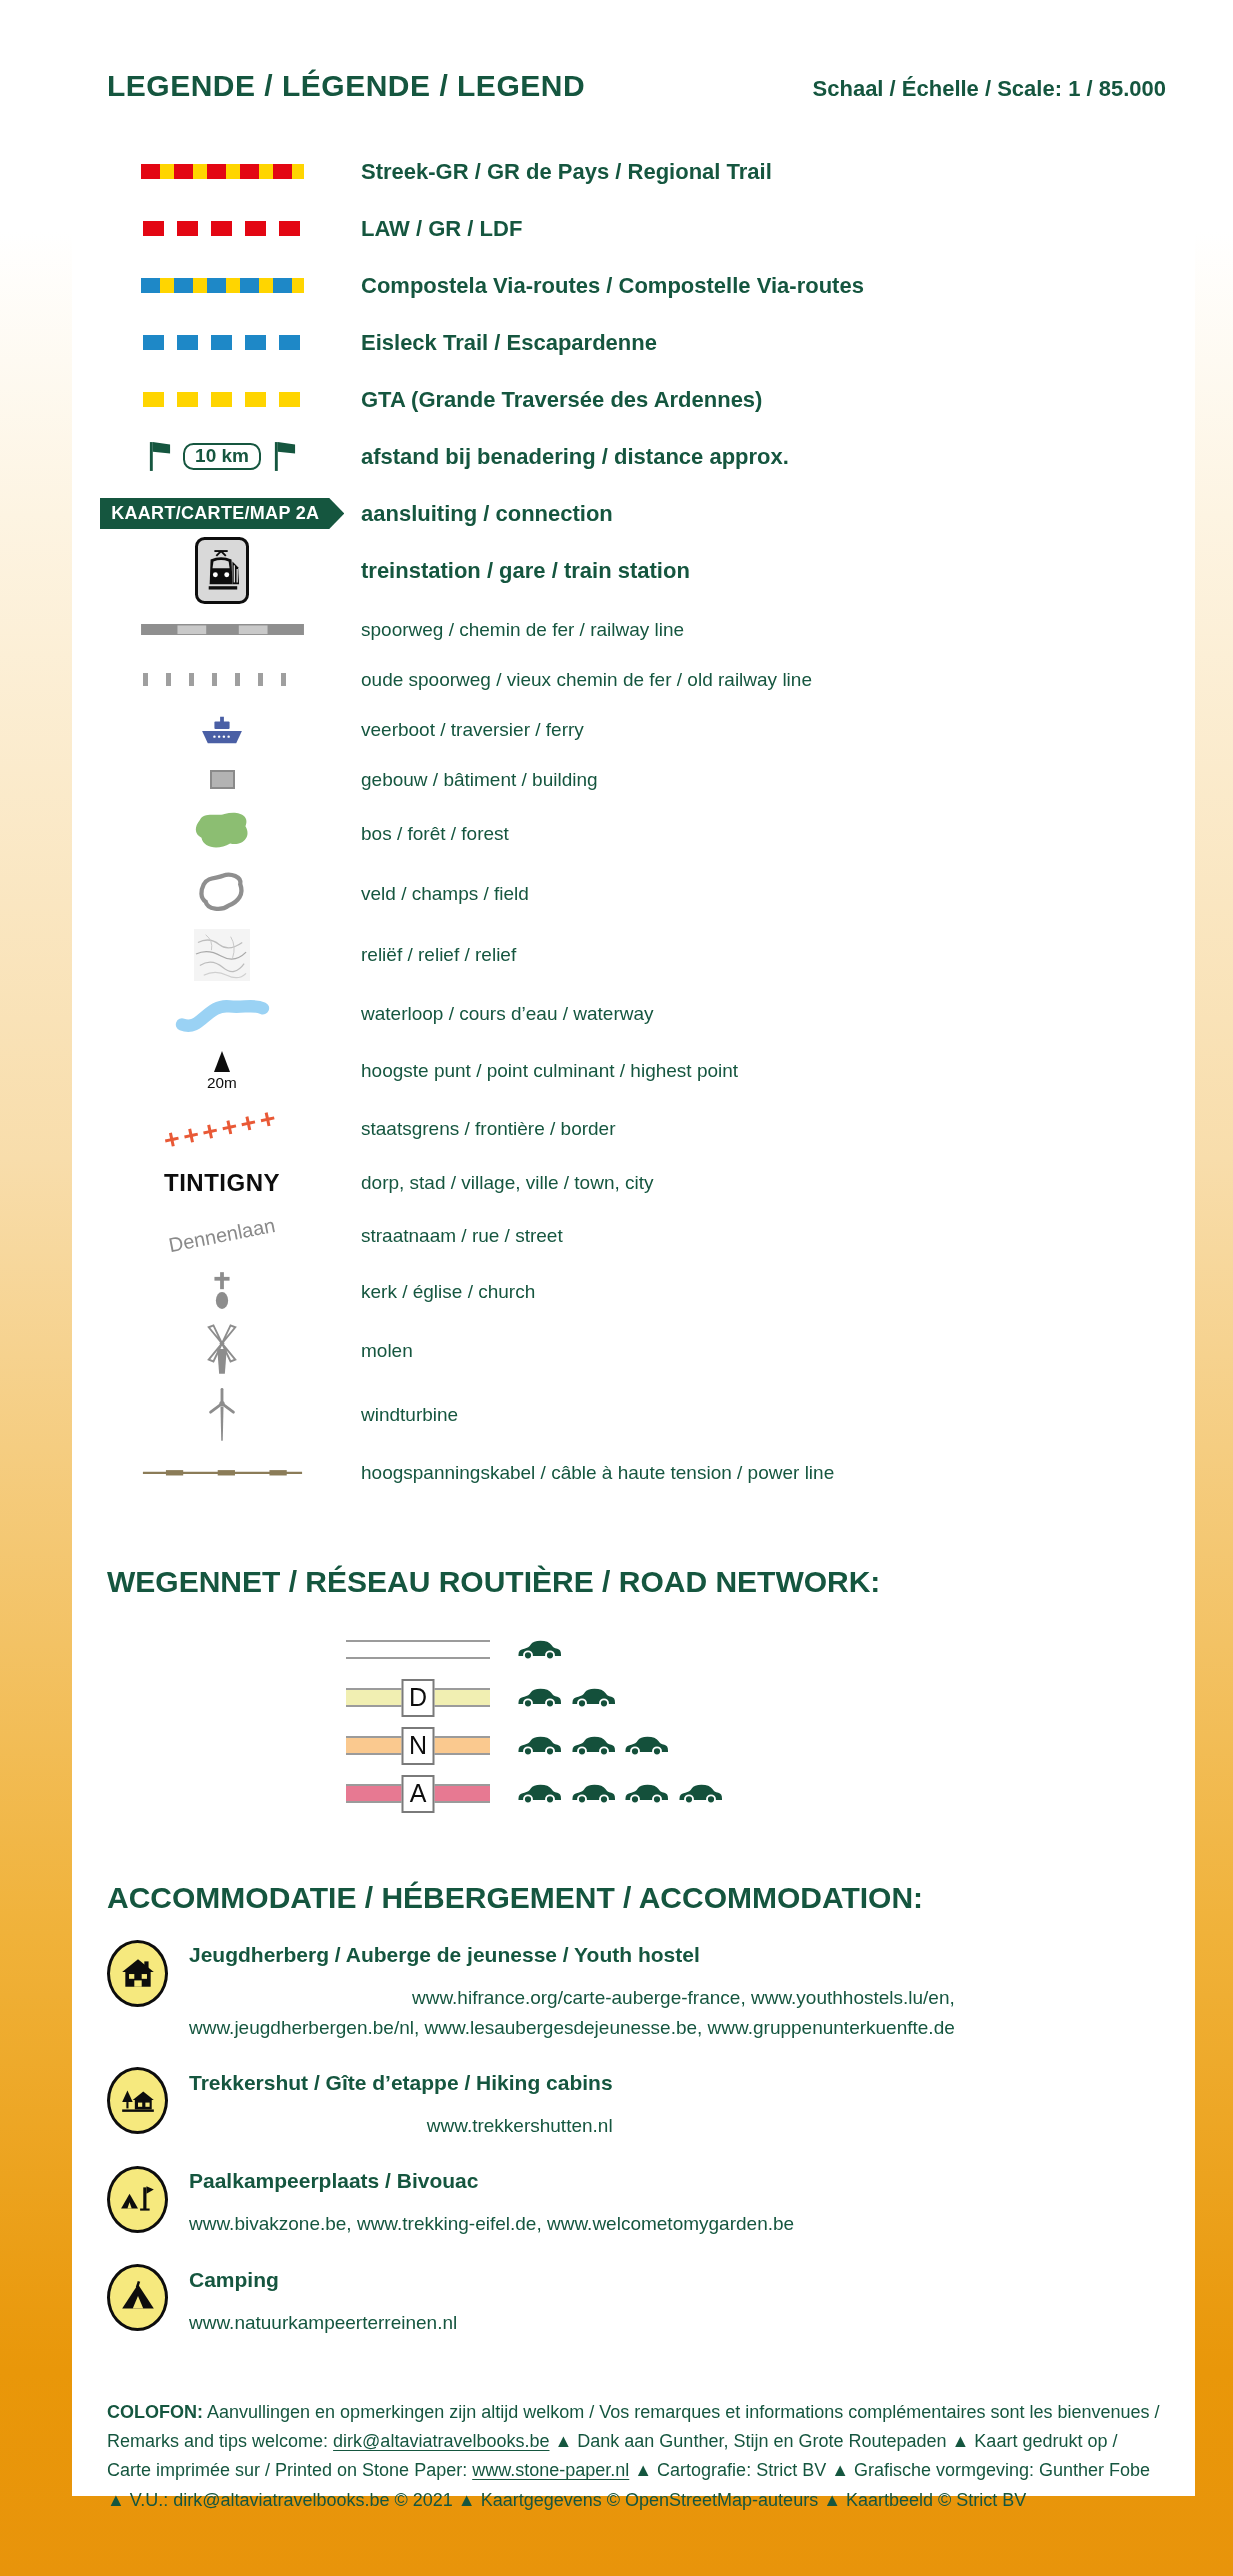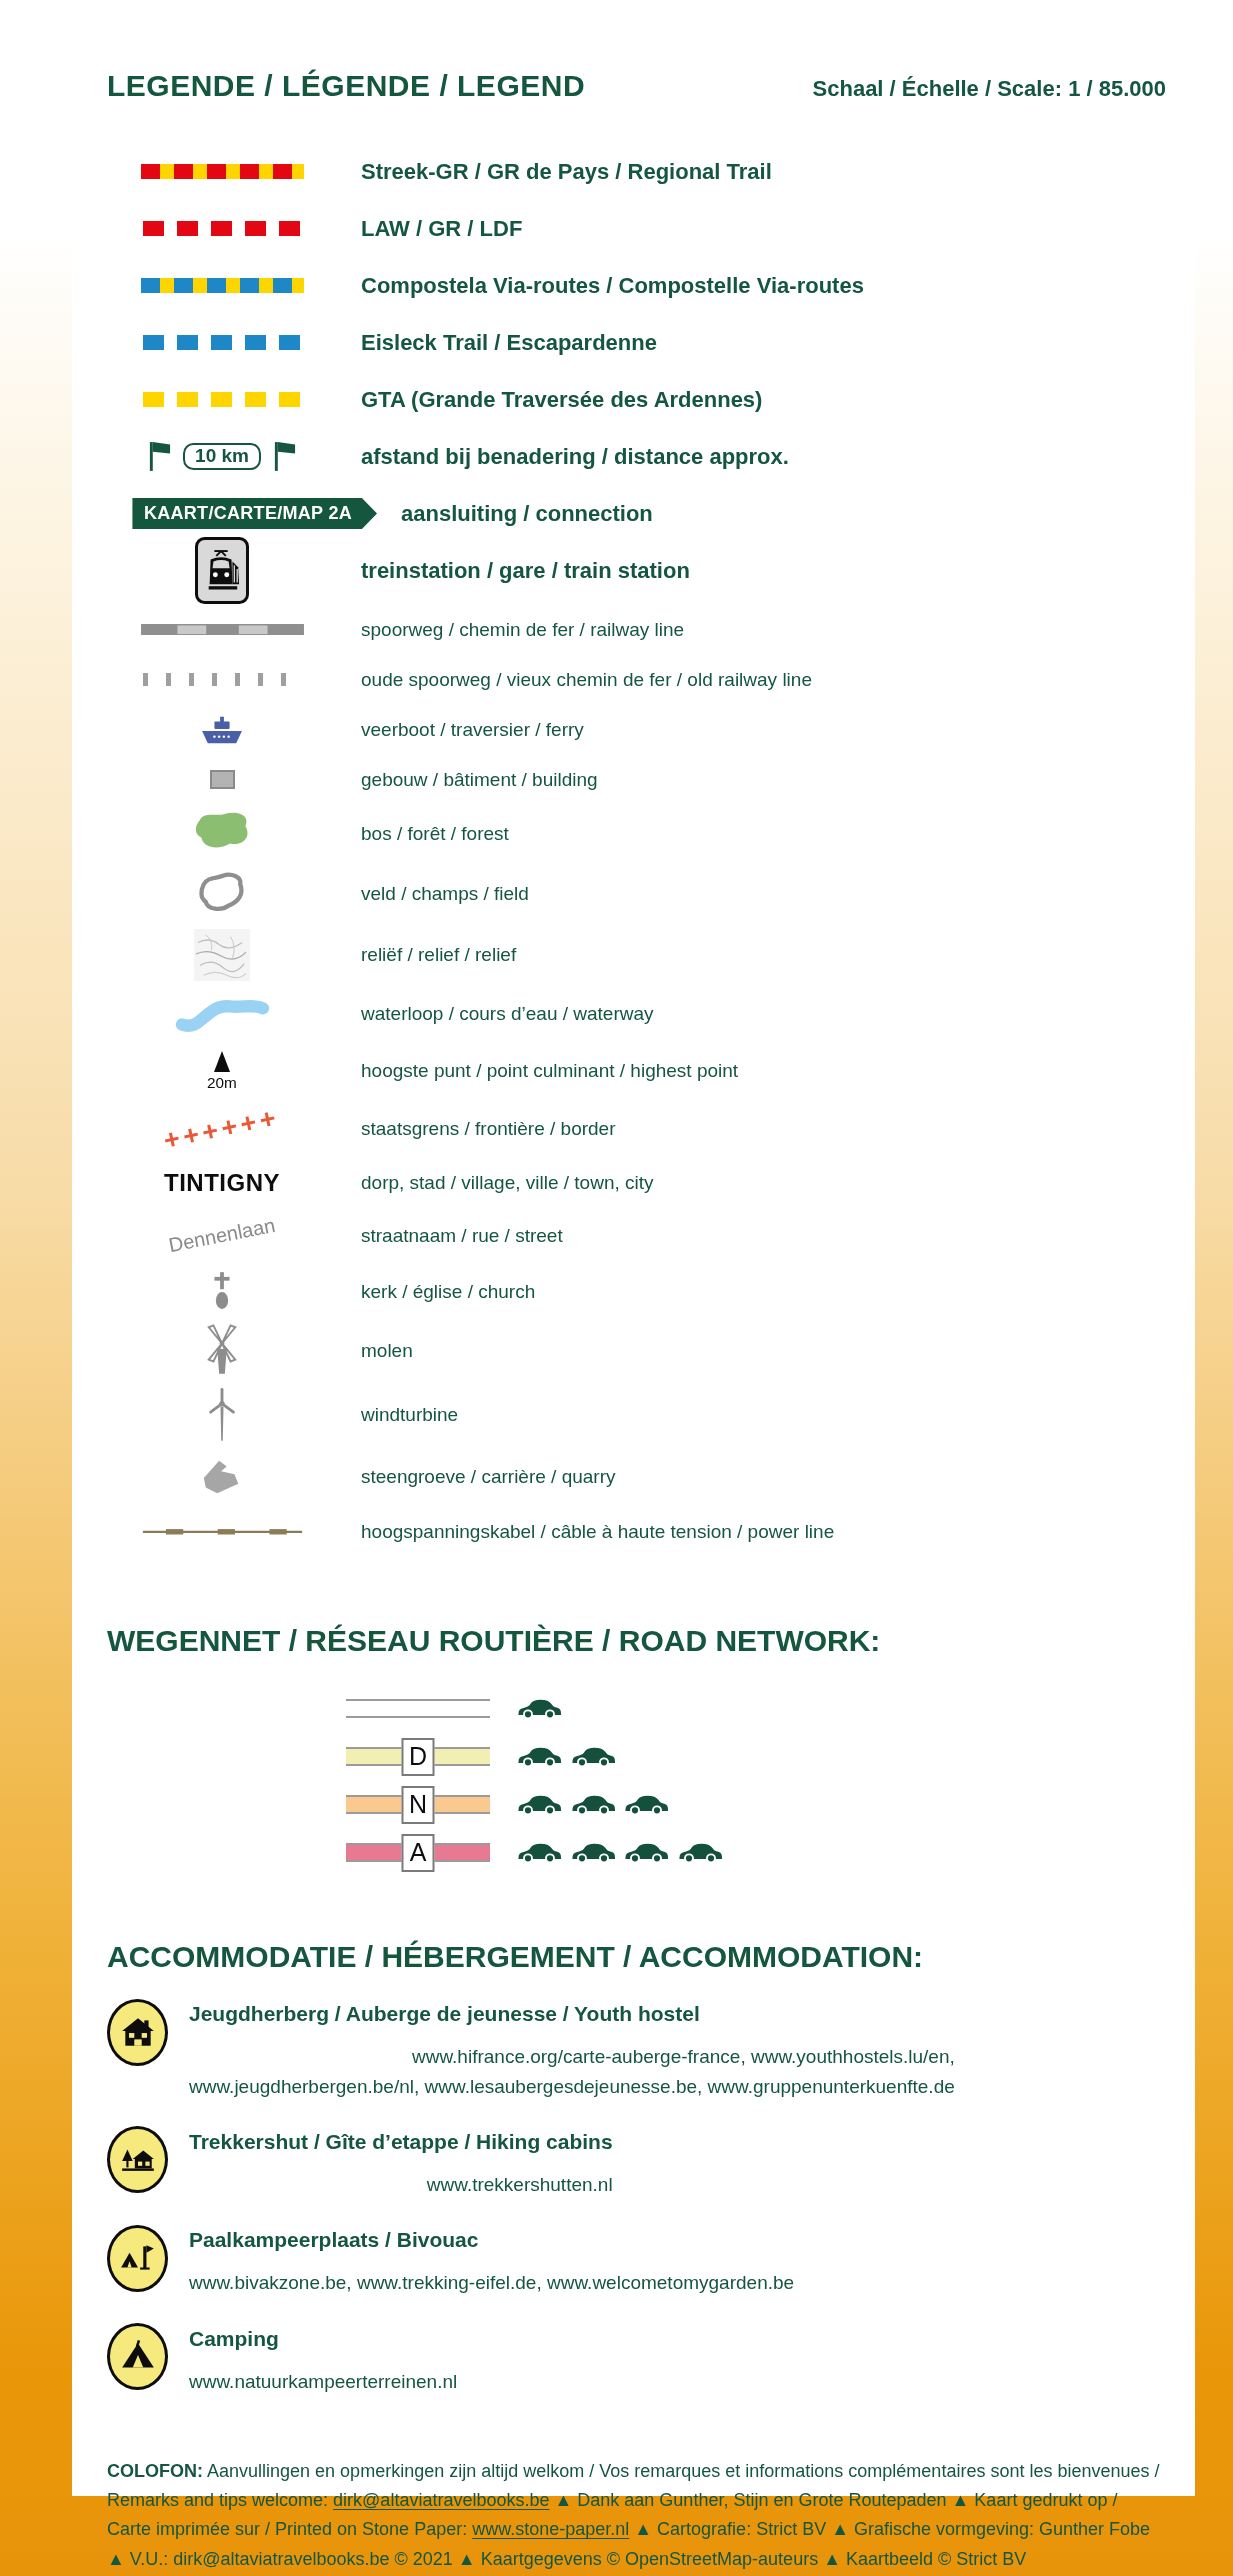--- a/index.html
+++ b/index.html
@@ -152,21 +152,21 @@
             <span class="badge">10 km</span>
             <svg width="25" height="33" viewBox="0 0 26 34">
                 <use href="#flag"></use>
               </svg>
           </div>
         </div>
         <div class="lbl big">afstand bij benadering / distance approx.</div>
       </div>
 
       <div class="row">
-        <div class="icol" style="justify-content:flex-end;margin-left:40px;">
+        <div class="icol" style="justify-content:center;">
           <div class="banner">KAART/CARTE/MAP 2A</div>
         </div>
         <div class="lbl big">aansluiting / connection</div>
       </div>
 
       <div class="row row-station">
         <div class="icol">
           <div class="train-box">
             <svg width="38" height="50" viewBox="0 0 40 52">
               <line x1="12" y1="5" x2="26" y2="5" stroke="#0d0d0d" stroke-width="2"></line>
@@ -337,28 +337,20 @@
               <line x1="20" y1="17" x2="8" y2="26"></line>
               <line x1="20" y1="17" x2="32" y2="26"></line>
             </g>
             <circle cx="20" cy="17" r="2.8" fill="#8D8D8D"></circle>
             <polygon points="18.4,20 21.6,20 20.8,56 19.2,56" fill="#8D8D8D"></polygon>
           </svg>
         </div>
         <div class="lbl sm">windturbine</div>
       </div>
 
-      <div class="row" style="min-height:59px">
-        <div class="icol">
-          <svg width="52" height="44" viewBox="0 0 54 46">
-            <path d="M8 24 L24 6 L32 12 L26 17 L40 20 L44 30 L22 40 L10 34 Z" fill="#A6A6A6"></path>
-          </svg>
-        </div>
-        <div class="lbl sm">steengroeve / carrière / quarry</div>
-      </div>
 
       <div class="row">
         <div class="icol">
           <svg width="163" height="9.6" viewBox="0 0 170 10">
             <line x1="2" y1="5" x2="168" y2="5" stroke="#8B7C58" stroke-width="2.4"></line>
             <rect x="26" y="2.2" width="18" height="5.6" fill="#8B7C58"></rect>
             <rect x="80" y="2.2" width="18" height="5.6" fill="#8B7C58"></rect>
             <rect x="134" y="2.2" width="18" height="5.6" fill="#8B7C58"></rect>
           </svg>
         </div>

